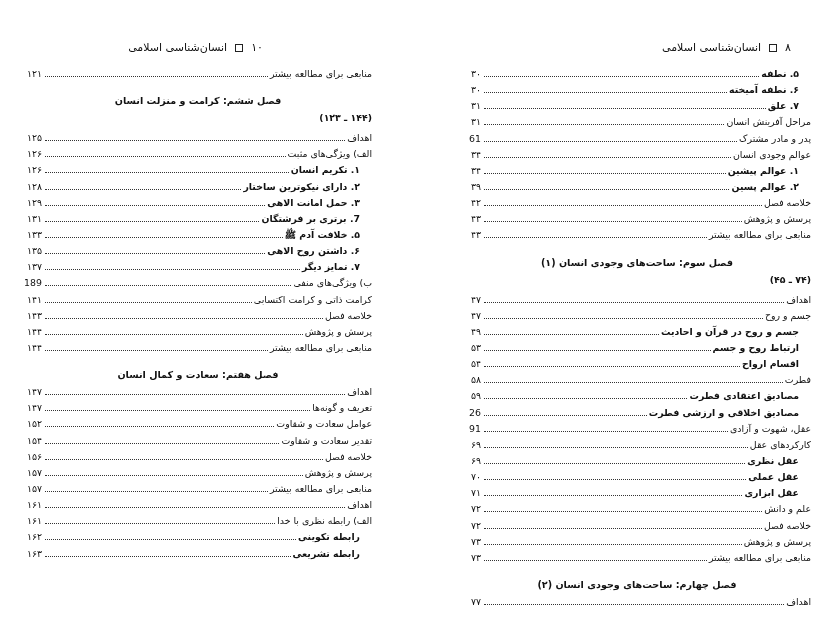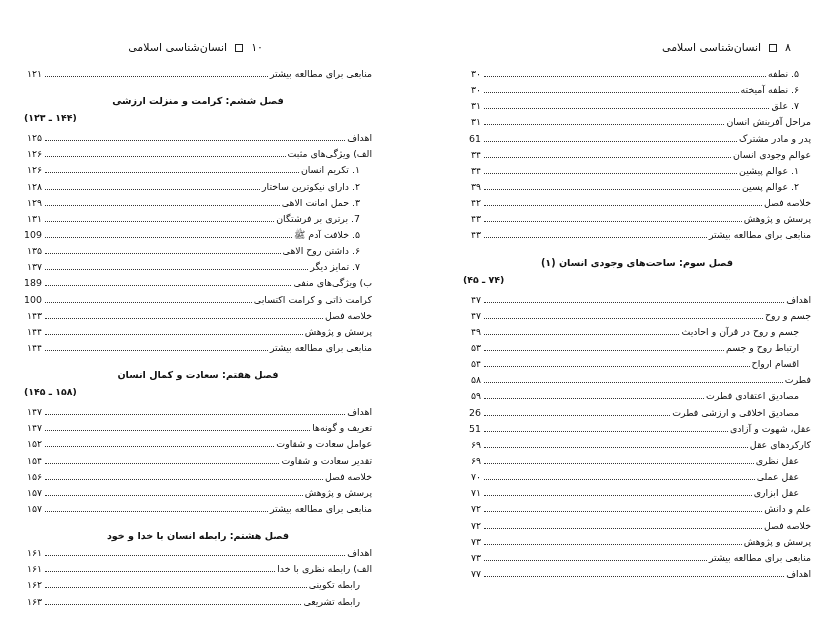--- a/index.html
+++ b/index.html
@@ -35,53 +35,53 @@
   }
   #page-left .toc { top: 66px; right: 43px; width: 348px; }
   #page-right .toc { top: 66px; right: 20px; width: 348px; }
 
   .row {
     display: flex; align-items: baseline;
     height: 16.15px; line-height: 16px;
     white-space: nowrap;
   }
   .row .label { flex: 0 0 auto; }
-  .row.indent .label { padding-right: 12px; }
+  .row.indent .label { padding-right: 12px; font-weight: bold; }
   .row .leader {
     flex: 1 1 auto; overflow: hidden;
     border-bottom: 1px dotted #333;
     height: 10px; margin: 0 2px 0 3px;
   }
   .row .pg { flex: 0 0 auto; direction: rtl; min-width: 18px; text-align: right; }
 
   .chapter-title {
     text-align: center; font-weight: bold; font-size: 9.6px;
     height: 18px; line-height: 18px; margin-top: 10px;
   }
   .chapter-range {
-    text-align: left; font-weight: bold; font-size: 9.4px;
+    text-align: right; font-weight: bold; font-size: 9.4px;
     height: 18px; line-height: 16px; margin-bottom: 2px;
   }
 </style>
 </head>
 <body>
 
 <div class="page" id="page-left">
   <div class="running-head">
     <span>۱۰</span>
     <span class="head-box"></span>
     <span>انسان‌شناسی اسلامی</span>
   </div>
   <div class="toc">
       <div class="row">
         <span class="label">منابعی برای مطالعه بیشتر</span>
         <span class="leader"></span>
         <span class="pg">۱۲۱</span>
       </div>
-      <div class="chapter-title">فصل ششم: کرامت و منزلت ارزشی</div>
+      <div class="chapter-title">فصل ششم: کرامت و منزلت انسان</div>
       <div class="chapter-range">(۱۴۴ ـ ۱۲۳)</div>
       <div class="row">
         <span class="label">اهداف</span>
         <span class="leader"></span>
         <span class="pg">۱۲۵</span>
       </div>
       <div class="row">
         <span class="label">الف) ویژگی‌های مثبت</span>
         <span class="leader"></span>
         <span class="pg">۱۲۶</span>
@@ -102,59 +102,58 @@
         <span class="pg">۱۲۹</span>
       </div>
       <div class="row indent">
         <span class="label">7. برتری بر فرشتگان</span>
         <span class="leader"></span>
         <span class="pg">۱۳۱</span>
       </div>
       <div class="row indent">
         <span class="label">۵. خلافت آدم ﷺ</span>
         <span class="leader"></span>
-        <span class="pg">109</span>
+        <span class="pg">۱۳۳</span>
       </div>
       <div class="row indent">
         <span class="label">۶. داشتن روح الاهی</span>
         <span class="leader"></span>
         <span class="pg">۱۳۵</span>
       </div>
       <div class="row indent">
         <span class="label">۷. تمایز دیگر</span>
         <span class="leader"></span>
         <span class="pg">۱۳۷</span>
       </div>
       <div class="row">
         <span class="label">ب) ویژگی‌های منفی</span>
         <span class="leader"></span>
         <span class="pg">189</span>
       </div>
       <div class="row">
         <span class="label">کرامت ذاتی و کرامت اکتسابی</span>
         <span class="leader"></span>
-        <span class="pg">100</span>
+        <span class="pg">۱۴۱</span>
       </div>
       <div class="row">
         <span class="label">خلاصه فصل</span>
         <span class="leader"></span>
         <span class="pg">۱۴۳</span>
       </div>
       <div class="row">
         <span class="label">پرسش و پژوهش</span>
         <span class="leader"></span>
         <span class="pg">۱۴۴</span>
       </div>
       <div class="row">
         <span class="label">منابعی برای مطالعه بیشتر</span>
         <span class="leader"></span>
         <span class="pg">۱۴۴</span>
       </div>
       <div class="chapter-title">فصل هفتم: سعادت و کمال انسان</div>
-      <div class="chapter-range">(۱۵۸ ـ ۱۴۵)</div>
       <div class="row">
         <span class="label">اهداف</span>
         <span class="leader"></span>
         <span class="pg">۱۴۷</span>
       </div>
       <div class="row">
         <span class="label">تعریف و گونه‌ها</span>
         <span class="leader"></span>
         <span class="pg">۱۴۷</span>
       </div>
@@ -176,21 +175,20 @@
       <div class="row">
         <span class="label">پرسش و پژوهش</span>
         <span class="leader"></span>
         <span class="pg">۱۵۷</span>
       </div>
       <div class="row">
         <span class="label">منابعی برای مطالعه بیشتر</span>
         <span class="leader"></span>
         <span class="pg">۱۵۷</span>
       </div>
-      <div class="chapter-title">فصل هشتم: رابطه انسان با خدا و خود</div>
       <div class="row">
         <span class="label">اهداف</span>
         <span class="leader"></span>
         <span class="pg">۱۶۱</span>
       </div>
       <div class="row">
         <span class="label">الف) رابطه نظری با خدا</span>
         <span class="leader"></span>
         <span class="pg">۱۶۱</span>
       </div>
@@ -307,21 +305,21 @@
         <span class="pg">۵۹</span>
       </div>
       <div class="row indent">
         <span class="label">مصادیق اخلاقی و ارزشی فطرت</span>
         <span class="leader"></span>
         <span class="pg">26</span>
       </div>
       <div class="row">
         <span class="label">عقل، شهوت و آزادی</span>
         <span class="leader"></span>
-        <span class="pg">51</span>
+        <span class="pg">91</span>
       </div>
       <div class="row">
         <span class="label">کارکردهای عقل</span>
         <span class="leader"></span>
         <span class="pg">۶۹</span>
       </div>
       <div class="row indent">
         <span class="label">عقل نظری</span>
         <span class="leader"></span>
         <span class="pg">۶۹</span>
@@ -349,19 +347,20 @@
       <div class="row">
         <span class="label">پرسش و پژوهش</span>
         <span class="leader"></span>
         <span class="pg">۷۳</span>
       </div>
       <div class="row">
         <span class="label">منابعی برای مطالعه بیشتر</span>
         <span class="leader"></span>
         <span class="pg">۷۳</span>
       </div>
+      <div class="chapter-title">فصل چهارم: ساحت‌های وجودی انسان (۲)</div>
       <div class="row">
         <span class="label">اهداف</span>
         <span class="leader"></span>
         <span class="pg">۷۷</span>
       </div>
     </div>
 </div>
 
 </body></html>

